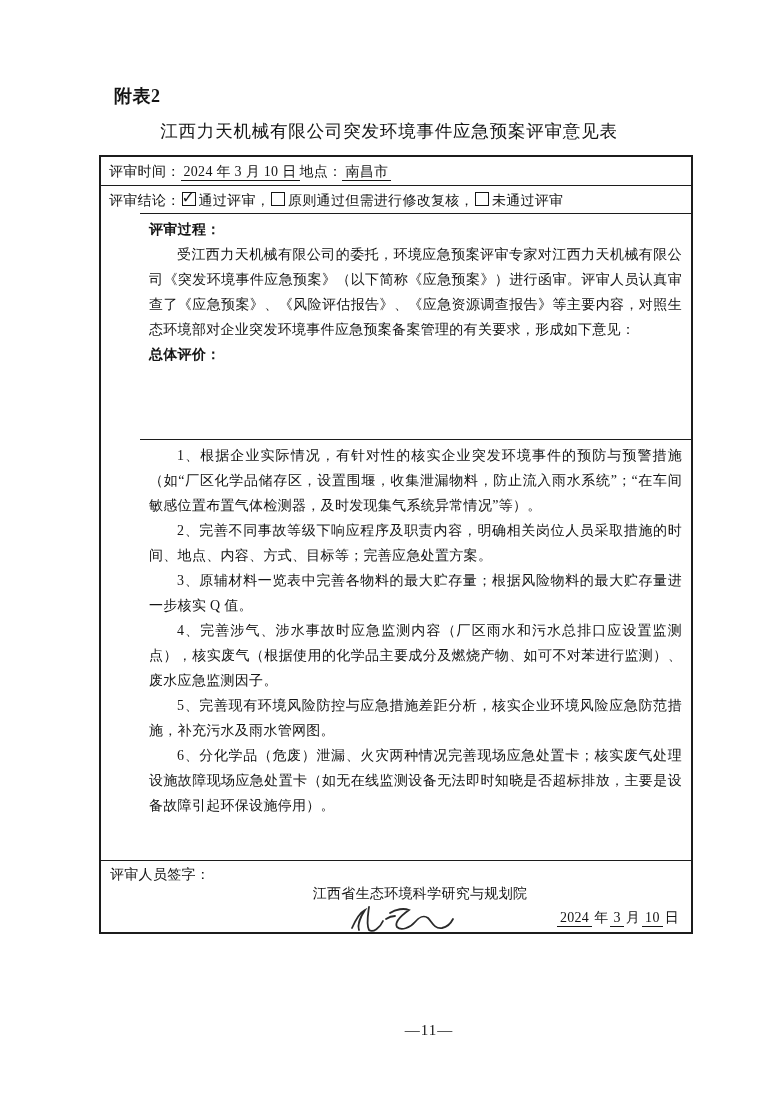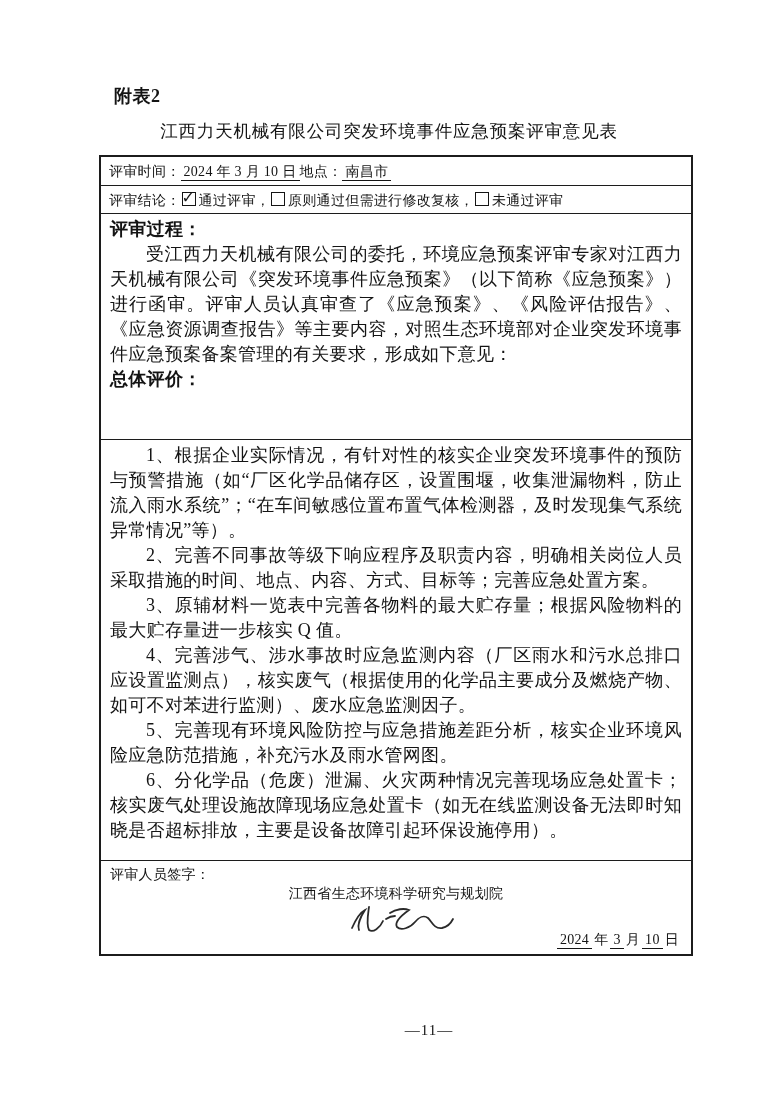--- a/index.html
+++ b/index.html
@@ -38,31 +38,31 @@
     border:1.6px solid #141414; position:relative;
     margin:0 3px -1px 1px; box-sizing:content-box; background:#fff;
   }
   .cb[data-checked="true"]::after {
     content:"✓"; position:absolute; left:-1px; top:-6px;
     font-size:16px; font-weight:bold; color:#141414;
     font-family:"DejaVu Sans",sans-serif;
   }
 
   .text-cell {
-    padding:3px 9px 4px 9px; font-size:18px; letter-spacing:0.3px;
-    line-height:25px; text-align:justify;
+    padding:3px 9px 4px 9px; font-size:14px; letter-spacing:0.3px;
+    line-height:25px; text-align:justify;margin-left:39px;
   }
   .cell-process { min-height:226px; }
   .cell-suggest { min-height:421px; }
   .sec-head { font-weight:bold; }
   .text-cell p { margin:0; text-indent:2em; }
 
-  .cell-sign { height:94px; position:relative; font-size:14px; letter-spacing:0.3px; }
+  .cell-sign { height:72px; position:relative; font-size:14px; letter-spacing:0.3px; }
   .sign-label { position:absolute; left:9px; top:5px; }
-  .sign-org { position:absolute; left:0; top:24px; width:100%; text-align:center; }
+  .sign-org { position:absolute; left:0; top:24px; width:100%; text-align:center;padding-left:24px; }
   .sig-wrap { position:absolute; left:50%; top:42px; transform:translateX(-45%); }
   .sign-date { position:absolute; right:10px; bottom:5px; }
   .sign-date .num { border-bottom:1px solid #141414; padding:0 3px 1px 3px; }
   .sign-date .unit { padding:0 2px; }
 
   .page-num {
     position:absolute; left:0; top:1022px; width:778px;
     text-align:center; font-size:15px; letter-spacing:1px;margin-left:40px;
   }
 </style>

